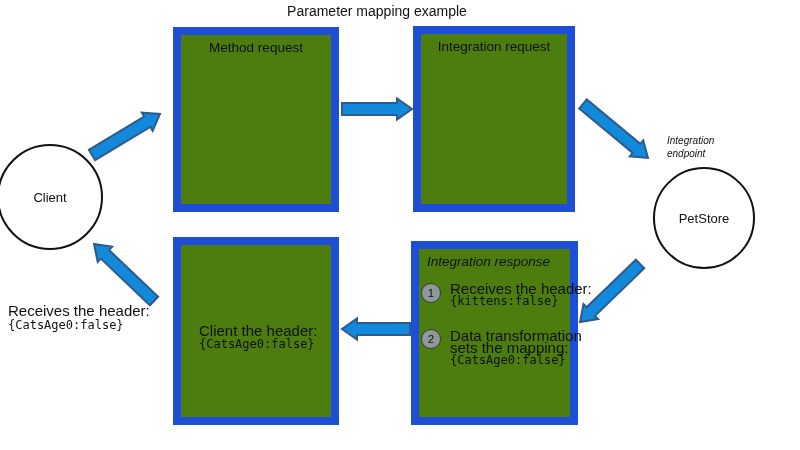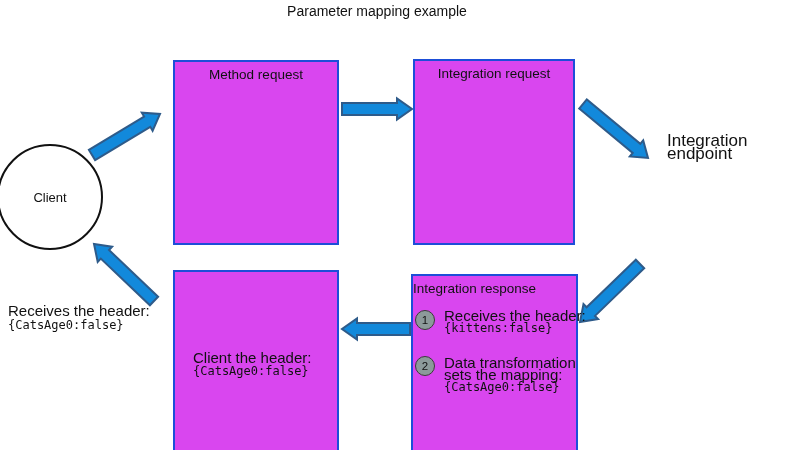--- a/index.html
+++ b/index.html
@@ -5,32 +5,32 @@
   html,body{margin:0;padding:0;background:#ffffff;}
   .canvas{
     position:relative;width:800px;height:450px;background:#ffffff;
     font-family:"Liberation Sans",sans-serif;color:#111;overflow:hidden;
   }
   .diagram-title{
     position:absolute;left:277px;top:3px;width:200px;text-align:center;
     font-size:14px;color:#111;
   }
   .box{
-    position:absolute;border:2px solid #1d4ed8;background:#d946ef;box-sizing:border-box;margin-top:33px;
+    position:absolute;border:8px solid #1d4ed8;background:#4d7c0f;box-sizing:border-box;
   }
   .box-title{
     position:absolute;top:5px;left:0;right:0;text-align:center;font-size:13.5px;color:#111;
   }
-  .box-title.left{text-align:left;left:0;right:auto;}
+  .box-title.left{text-align:left;left:8px;right:auto;font-style:italic;}
   .node{
     position:absolute;border:2px solid #111;border-radius:50%;background:#fff;
     display:flex;align-items:center;justify-content:center;font-size:13px;box-sizing:border-box;
   }
   .caption{
-    position:absolute;font-size:17px;line-height:13px;color:#111;
+    position:absolute;font-size:10px;line-height:13px;color:#111;font-style:italic;
   }
   .small-label{font-size:15px;line-height:12.5px;color:#111;position:absolute;white-space:nowrap;}
   .code{
     font-family:"DejaVu Sans Mono",monospace;font-size:12px;line-height:13px;
     color:#111;position:absolute;white-space:nowrap;
   }
   .arrows{position:absolute;left:0;top:0;width:800px;height:450px;}
   .arrows polygon{fill:#1289DB;stroke:#2E5B8A;stroke-width:2;}
   .badge{
     position:absolute;width:20px;height:20px;border-radius:50%;
@@ -86,14 +86,17 @@
 
     <div class="badge" style="left:2px;top:80px;">
       <span>2</span>
     </div>
     <div class="small-label" style="left:31px;top:81px;">Data transformation</div>
     <div class="small-label" style="left:31px;top:93px;">sets the mapping:</div>
     <div class="code" style="left:31px;top:105px;">{CatsAge0:false}</div>
   </div>
 
   <div class="caption" style="left:667px;top:134px;width:80px;">Integration endpoint</div>
+  <div class="node" style="left:653px;top:167px;width:102px;height:102px;">
+    <span>PetStore</span>
+  </div>
 
 </div>
 
 </body></html>

